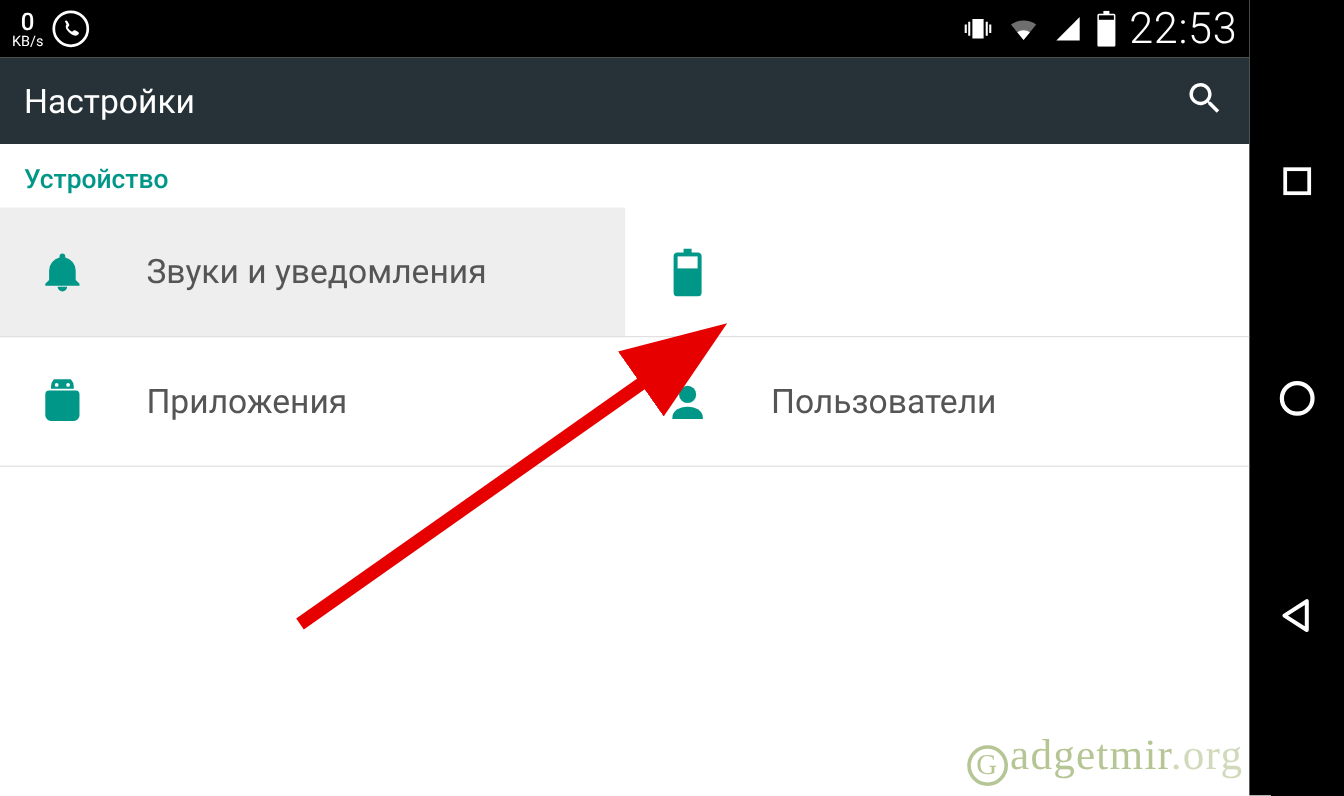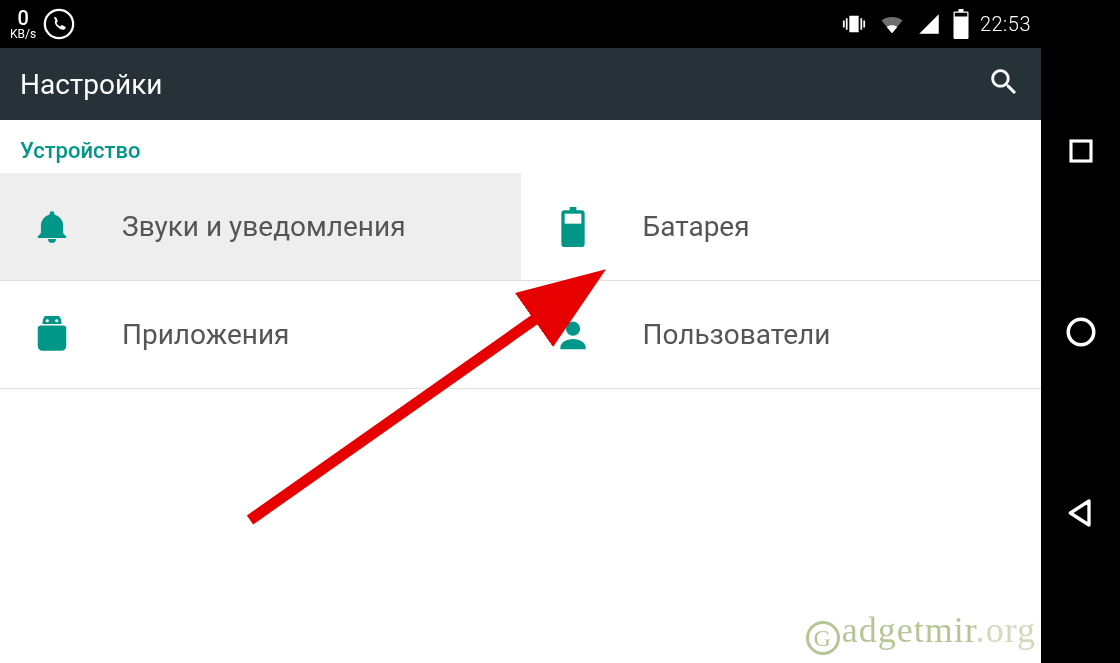--- a/index.html
+++ b/index.html
@@ -8,21 +8,21 @@
   .screen { width: 1041px; height: 663px; background: #fff; display: flex; flex-direction: column; position: relative; }
   .navbar { width: 79px; height: 663px; background: #000; display: flex; flex-direction: column; align-items: center; justify-content: space-around; padding: 60px 0; }
 
   
   .statusbar { height: 48px; background: #000; color: #fff; display: flex; align-items: center; padding: 0 10px; font-size: 12px; }
   .sb-left { display: flex; align-items: center; gap: 6px; }
   .sb-right { margin-left: auto; display: flex; align-items: center; gap: 10px; }
   .kbs { display: flex; flex-direction: column; align-items: center; line-height: 1; }
   .kbs .top { font-size: 20px; font-weight: 500; }
   .kbs .bot { font-size: 12px; }
-  .clock { font-size: 20px; font-weight: 300; letter-spacing: 0.5px; }
+  .clock { font-size: 36px; font-weight: 300; letter-spacing: 0.5px; }
   .sb-icon svg { display: block; }
 
   
   .actionbar { height: 72px; background: #263238; color: #fff; display: flex; align-items: center; padding: 0 20px; }
   .actionbar .title { font-size: 28px; font-weight: 400; }
   .actionbar .search { margin-left: auto; }
 
   
   .section-header { padding: 18px 24px 10px 20px; color: #009688; font-size: 22px; font-weight: 500; }
 
@@ -116,21 +116,20 @@
       </div>
 
 
       <div class="settings-item">
         <span class="icon">
           <svg width="30" height="40" viewBox="0 0 14 24" class="ic-fill">
               <path d="M5 0h4v2h3a2 2 0 0 1 2 2v18a2 2 0 0 1-2 2H2a2 2 0 0 1-2-2V4a2 2 0 0 1 2-2h3V0z"></path>
               <rect x="2" y="4" width="10" height="6" fill="#fff"></rect>
             </svg>
         </span>
-        <span class="label">Батарея</span>
       </div>
 
       <div class="settings-item">
         <span class="icon">
           <svg width="38" height="38" viewBox="0 0 24 24" class="ic-fill">
               <path d="M6 4a6 6 0 0 1 12 0v1H6zM5 6h14a2 2 0 0 1 2 2v11a3 3 0 0 1-3 3H6a3 3 0 0 1-3-3V8a2 2 0 0 1 2-2z"></path>
               <circle cx="9" cy="3" r="1" fill="#fff"></circle>
               <circle cx="15" cy="3" r="1" fill="#fff"></circle>
             </svg>
         </span>

